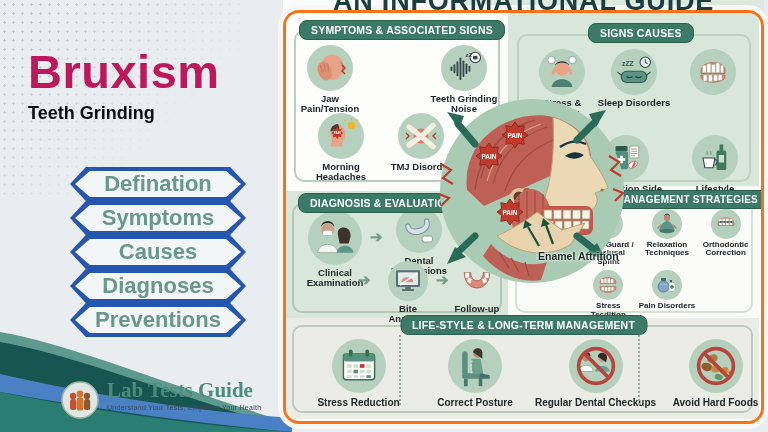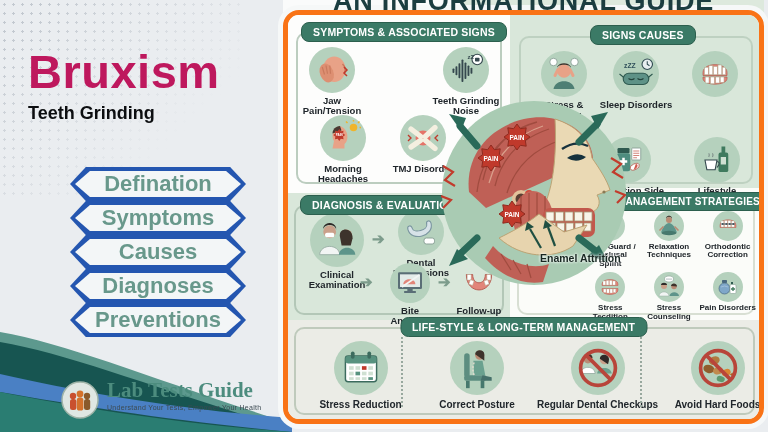--- a/index.html
+++ b/index.html
@@ -25,21 +25,21 @@
     font-size:22px;font-weight:700;color:#68988b}
   .waves{position:absolute;left:0;bottom:0;width:292px;height:116px;z-index:3}
   .logo{position:absolute;left:60px;top:380px;z-index:4;display:flex;align-items:flex-start;gap:7px}
   .logo-name{font-family:"Liberation Serif",serif;font-size:21px;font-weight:700;color:#4c8c7e;line-height:1}
   .logo-tag{font-size:7px;color:#3c4a52;margin-top:3px;letter-spacing:.3px}
 
   
   .guide-title{position:absolute;left:283px;top:-14px;width:481px;text-align:center;font-size:27px;
     font-weight:800;color:#1b3d40;letter-spacing:.8px;z-index:10;white-space:nowrap}
   .panel{position:absolute;left:283px;top:10px;width:481px;height:414px;background:#fdfdfc;
-    border:5px solid #f97316;border-radius:16px;overflow:hidden;box-shadow:0 0 0 5px #f6f8f8;z-index:5}
+    border:3px solid #f97316;border-radius:16px;overflow:hidden;box-shadow:0 0 0 5px #f6f8f8;z-index:5}
   .pin{position:absolute;inset:0}
   .sec{position:absolute}
   .bg-sym{left:0;top:0;width:222px;height:178px;background:#fdfdfc}
   .bg-cau{left:222px;top:0;width:251px;height:173px;background:#d9e7da}
   .bg-dia{left:0;top:178px;width:222px;height:127px;background:#d9e7da}
   .bg-man{left:222px;top:173px;width:251px;height:132px;background:#fbfcf9}
   .bg-lif{left:0;top:305px;width:473px;height:101px;background:#ebece6}
   .outline{position:absolute;border:2px solid #a6bcab;border-radius:10px;opacity:.75}
   .o-sym{left:8px;top:17px;width:206px;height:152px}
   .o-cau{left:231px;top:21px;width:234px;height:148px;border-color:#b4cab8}
@@ -421,37 +421,20 @@
                 <rect x="24" y="28" width="5" height="8"></rect>
                   <rect x="30.5" y="28" width="5" height="7"></rect>
               </g>
             </svg>
           </div>
           <div class="lbl">Stress Tecdition</div>
         </div>
         <div class="cell">
           <div class="icirc sm">
             <svg viewBox="0 0 48 48">
-              <ellipse cx="24" cy="8" rx="9" ry="6" fill="#fff" stroke="#8aa096" stroke-width="1.2"></ellipse>
-              <circle cx="20" cy="8" r="1.2" fill="#5a6e76"></circle>
-                <circle cx="24" cy="8" r="1.2" fill="#5a6e76"></circle>
-                <circle cx="28" cy="8" r="1.2" fill="#5a6e76"></circle>
-              <circle cx="14" cy="22" r="6" fill="#caa08a"></circle>
-                <path d="M8,20 C8,14 20,14 20,20 Z" fill="#2e2a28"></path>
-              <path d="M4,42 C5,31 23,31 24,42 Z" fill="#f2f5f4" stroke="#9bb0a6"></path>
-              <circle cx="34" cy="23" r="5.5" fill="#b98b74"></circle>
-                <path d="M28,22 C28,15 40,15 40,23 Z" fill="#3d332c"></path>
-              <path d="M25,42 C26,32 43,32 44,42 Z" fill="#5d948a"></path>
-            </svg>
-          </div>
-          <div class="lbl">Stress Counseling</div>
-        </div>
-        <div class="cell">
-          <div class="icirc sm">
-            <svg viewBox="0 0 48 48">
               <circle cx="17" cy="27" r="11" fill="#7fa7c9" stroke="#49687f" stroke-width="1.4"></circle>
               <rect x="12" y="10" width="10" height="6" rx="1.5" fill="#49687f"></rect>
               <path d="M10,24 q7,-4 14,0" stroke="#a8c4dd" stroke-width="1.6" fill="none"></path>
               <rect x="30" y="14" width="4" height="5" fill="#2f5a50"></rect>
               <rect x="28" y="19" width="12" height="18" rx="2.5" fill="#fff" stroke="#8aa096" stroke-width="1.2"></rect>
               <path d="M34,24 v8 M30,28 h8" stroke="#3f7a5e" stroke-width="2.6"></path>
             </svg>
           </div>
           <div class="lbl">Pain Disorders</div>
         </div>

